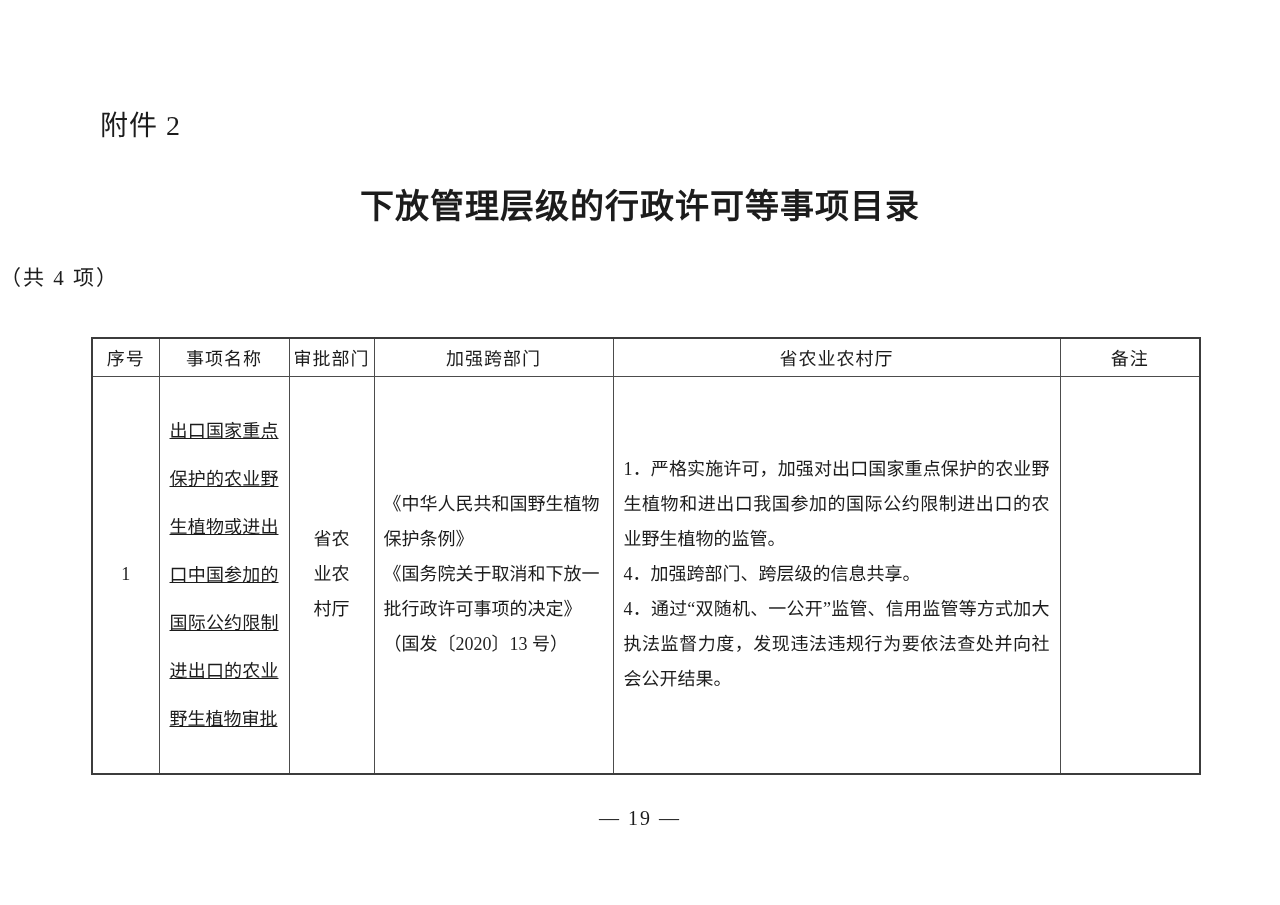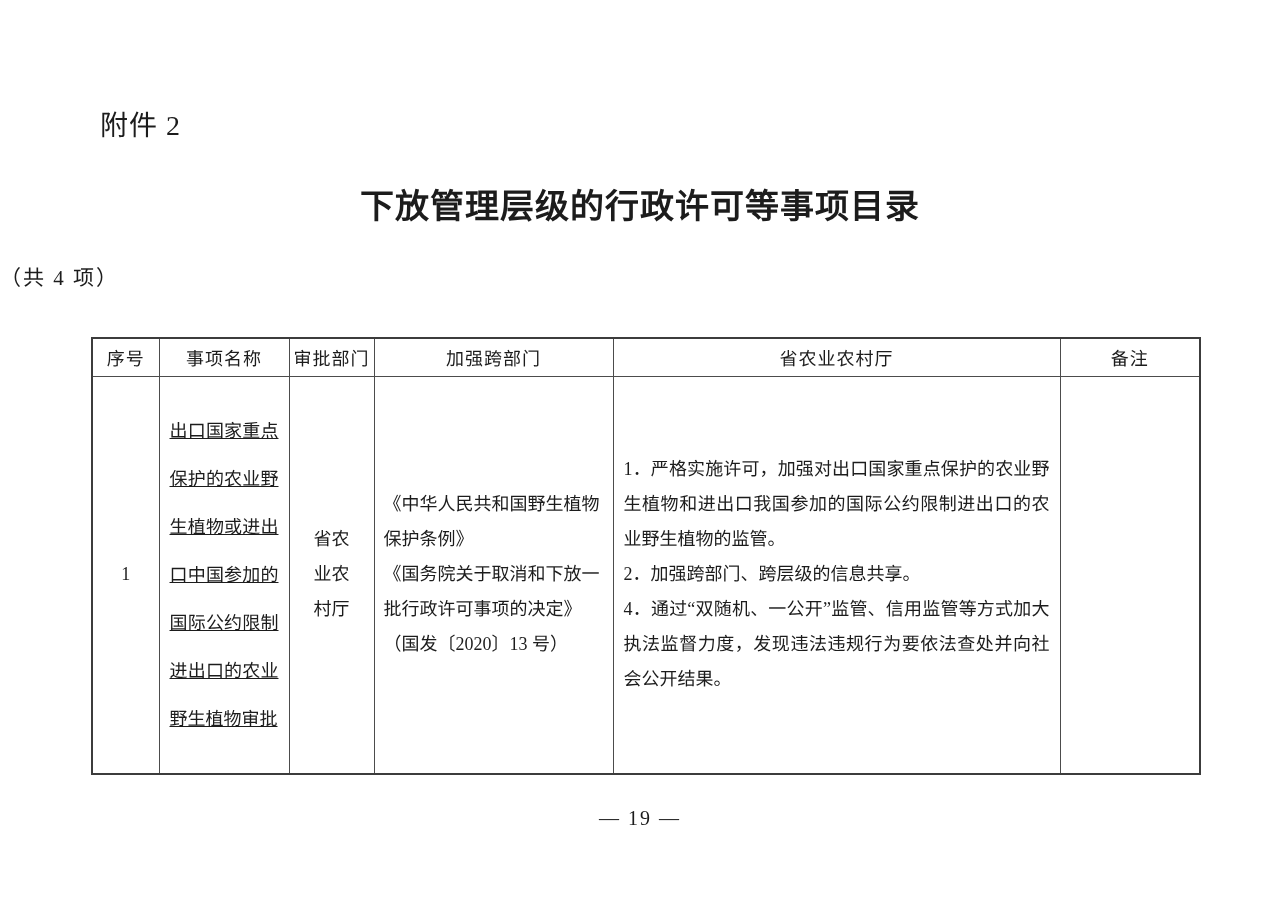--- a/index.html
+++ b/index.html
@@ -127,21 +127,21 @@
       <td class="c-no">1</td>
       <td class="c-name">出口国家重点保护的农业野生植物或进出口中国参加的国际公约限制进出口的农业野生植物审批</td>
       <td class="c-dept">省农业农村厅</td>
       <td class="c-basis">《中华人民共和国野生植物
 保护条例》
 《国务院关于取消和下放一
 批行政许可事项的决定》
 （国发〔2020〕13 号）</td>
       <td class="c-measures">
         <p>1．严格实施许可，加强对出口国家重点保护的农业野生植物和进出口我国参加的国际公约限制进出口的农业野生植物的监管。</p>
-        <p>2．加强跨部门、跨层级的信息共享。</p>
+        <p>4．加强跨部门、跨层级的信息共享。</p>
         <p>4．通过“双随机、一公开”监管、信用监管等方式加大执法监督力度，发现违法违规行为要依法查处并向社会公开结果。</p>
       </td>
       <td class="c-remark"></td>
     </tr>
   </tbody>
 </table>
 
 <div class="page-number">— 19 —</div>
 
 </body></html>

